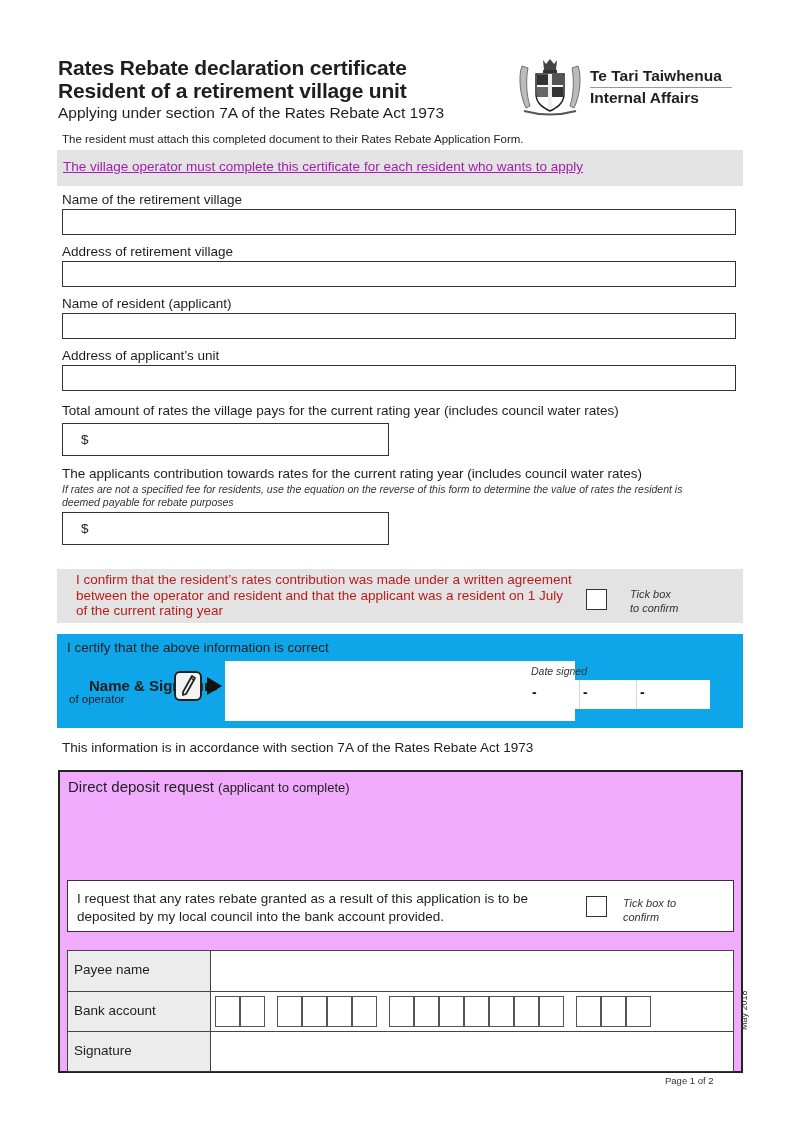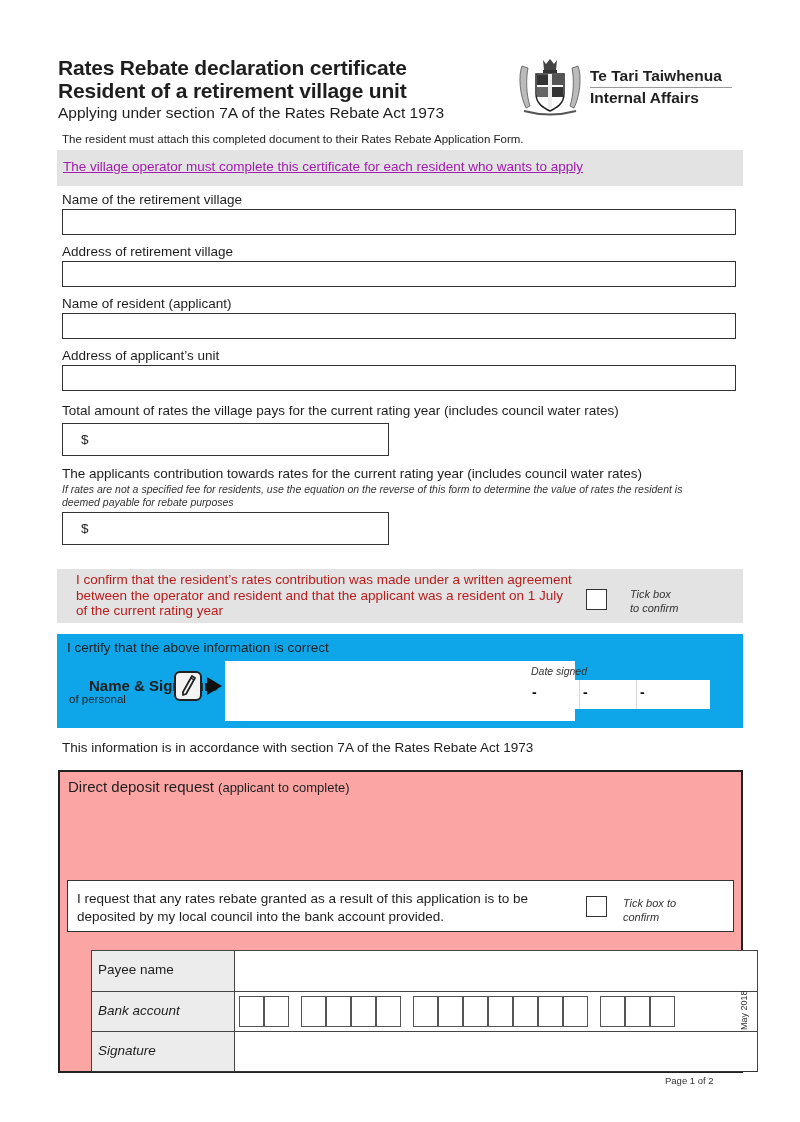--- a/index.html
+++ b/index.html
@@ -40,30 +40,30 @@
   .pen-icon { position: absolute; left: 117px; top: 37px; width: 28px; height: 30px; border: 2px solid #222; border-radius: 6px; background: #f3f3f3; }
   .arrow-icon { position: absolute; left: 150px; top: 43px; width: 0; height: 0; border-top: 9px solid transparent; border-bottom: 9px solid transparent; border-left: 15px solid #111; }
   .sig-box { position: absolute; left: 168px; top: 27px; width: 350px; height: 60px; background: #fff; }
   .date-label { position: absolute; left: 474px; top: 31px; font-size: 10.5px; font-style: italic; color: #333; }
   .date-box { position: absolute; left: 471px; top: 46px; width: 182px; height: 29px; background: #fff; }
   .date-seg { position: absolute; top: 4px; font-size: 14px; font-weight: bold; color: #111; }
   .date-divider { position: absolute; top: 0; width: 1px; height: 29px; background: #d8d8d8; }
 
   .accordance { left: 62px; top: 740px; font-size: 13.5px; color: #1e1e1e; }
 
-  .dd-panel { left: 58px; top: 770px; width: 685px; height: 303px; border: 2.5px solid #222; background: #fca5a5; }
+  .dd-panel { left: 58px; top: 770px; width: 685px; height: 303px; border: 2.5px solid #222; background: #f0abfc; }
   .dd-title { position: absolute; left: 8px; top: 6px; font-size: 15px; color: #1e1e1e; }
   .dd-title small { font-size: 13px; }
   .dd-p { position: absolute; left: 8px; width: 660px; font-size: 11.5px; line-height: 12.5px; color: #222; }
   .request-box { position: absolute; left: 7px; top: 108px; width: 667px; height: 52px; border: 1.5px solid #333; background: #fff; }
   .request-text { position: absolute; left: 9px; top: 9px; width: 500px; font-size: 13.5px; line-height: 18px; color: #1e1e1e; }
 
-  .bank-table { position: absolute; left: 7px; top: 178px; width: 667px; height: 122px; border: 1.5px solid #444; border-bottom: 2px solid #333; margin-left: 24px; }
+  .bank-table { position: absolute; left: 7px; top: 178px; width: 667px; height: 122px; border: 1.5px solid #444; border-bottom: 2px solid #333; }
   .bank-row { position: absolute; left: 0; width: 100%; height: 40px; }
-  .bank-row + .bank-row { border-top: 1.5px solid #444; font-style: italic; }
+  .bank-row + .bank-row { border-top: 1.5px solid #444; }
   .bank-cell-label { position: absolute; left: 0; top: 0; width: 143px; height: 100%; background: #ececec; border-right: 1.5px solid #444; }
   .bank-cell-label span { position: absolute; left: 6px; top: 11px; font-size: 13.5px; color: #1e1e1e; }
   .bank-cell-input { position: absolute; left: 143px; right: 0; top: 0; height: 100%; background: #fff; }
   .digit-box { position: absolute; top: 4px; width: 25px; height: 31px; border: 1px solid #555; background: #fff; }
 
   .version { left: 739px; top: 1030px; width: 34px; font-size: 9px; color: #333; transform: rotate(-90deg); transform-origin: 0 0; white-space: nowrap; }
   .page-num { left: 665px; top: 1075px; font-size: 9.5px; color: #333; }
 </style>
 </head>
 <body>
@@ -125,21 +125,21 @@
   <div class="tickbox" style="left:529px; top:20px;"></div>
   <div class="tick-label" style="left:573px; top:19px;">
     <div>Tick box</div>
     <div>to confirm</div>
   </div>
 </div>
 
 <div class="abs certify-panel">
   <div class="certify-title">I certify that the above information is correct</div>
   <div class="sig-label">Name &amp; Signature</div>
-  <div class="sig-sub">of personal</div>
+  <div class="sig-sub">of operator</div>
   <div class="pen-icon">
     <svg width="24" height="26" viewBox="0 0 24 26">
       <path d="M16 3 L19 5 L10 21 L7 22 L7 19 Z" fill="#fff" stroke="#222" stroke-width="1.8" stroke-linejoin="round"></path>
       <path d="M15 5 L18 7" stroke="#222" stroke-width="1.5"></path>
     </svg>
   </div>
   <div class="arrow-icon"></div>
   <div class="sig-box"></div>
   <div class="date-label">Date signed</div>
   <div class="date-box">

